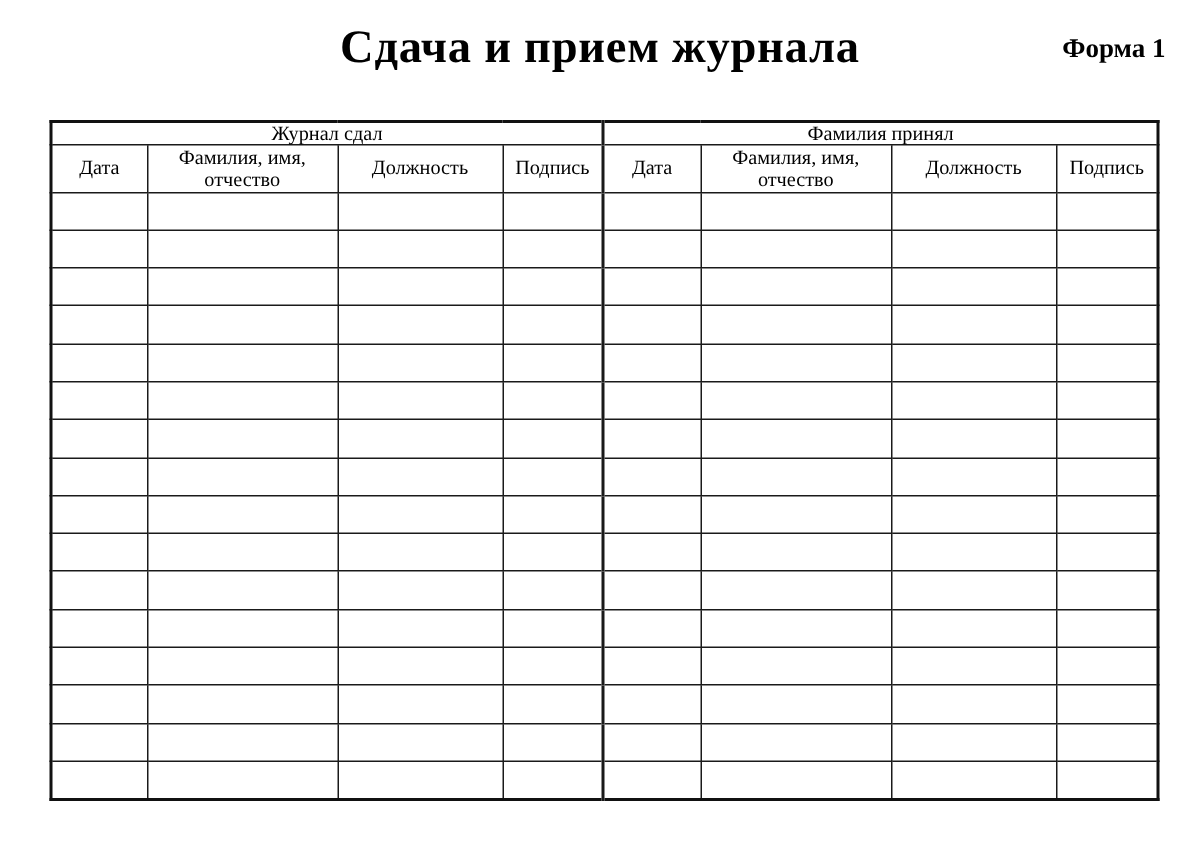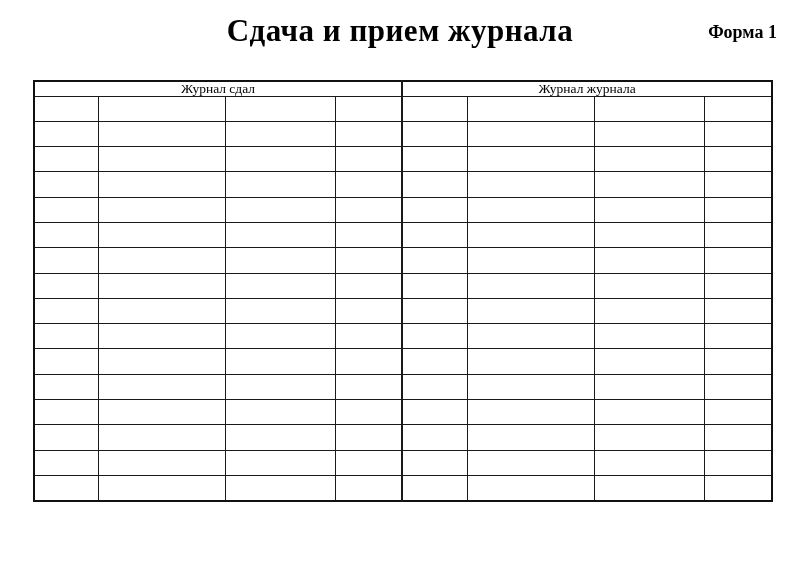--- a/index.html
+++ b/index.html
@@ -78,21 +78,33 @@
         <col style="width:110px">
         <col style="width:67px">
       <col style="width:65px">
         <col style="width:127px">
         <col style="width:110px">
         <col style="width:68px">
     </colgroup>
     <thead>
       <tr class="group-row">
         <th colspan="4" class="divider">Журнал сдал</th>
-        <th colspan="4">Журнал журнала</th>
+        <th colspan="4">Фамилия принял</th>
+      </tr>
+      <tr class="sub-row">
+        <th>Дата</th>
+        <th>Фамилия, имя,
+отчество</th>
+        <th>Должность</th>
+        <th class="divider">Подпись</th>
+        <th>Дата</th>
+        <th>Фамилия, имя,
+отчество</th>
+        <th>Должность</th>
+        <th>Подпись</th>
       </tr>
     </thead>
     <tbody>
         <tr>
           <td></td>
           <td></td>
           <td></td>
           <td class="divider"></td>
           <td></td>
           <td></td>

